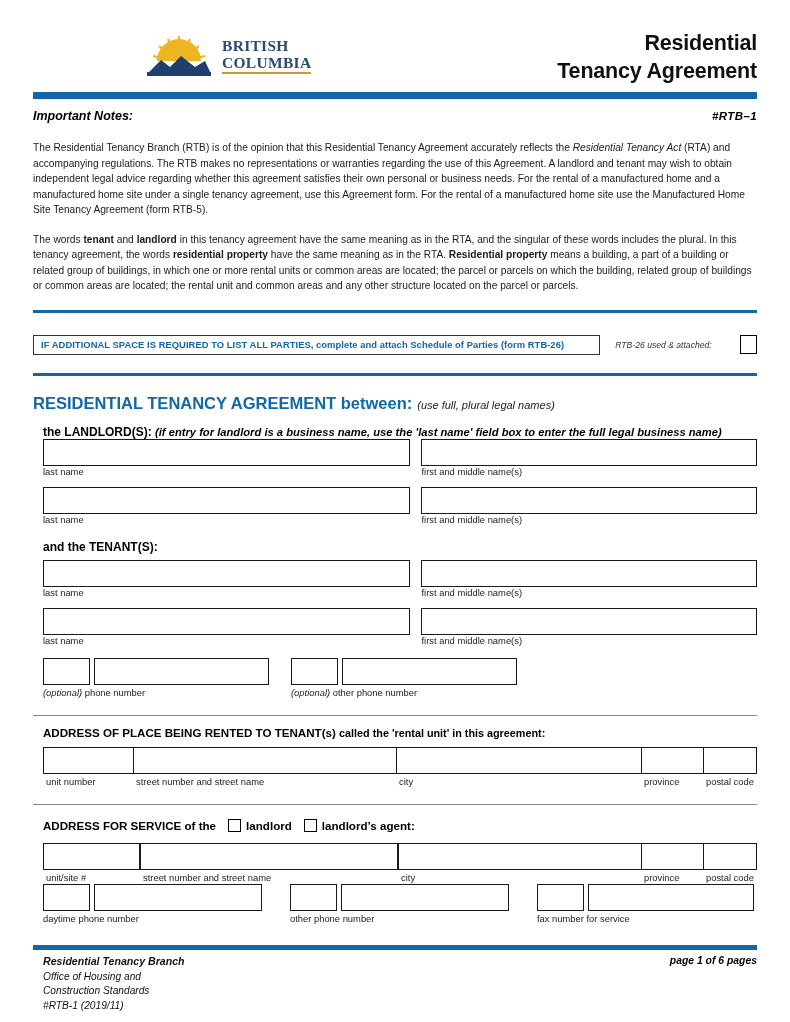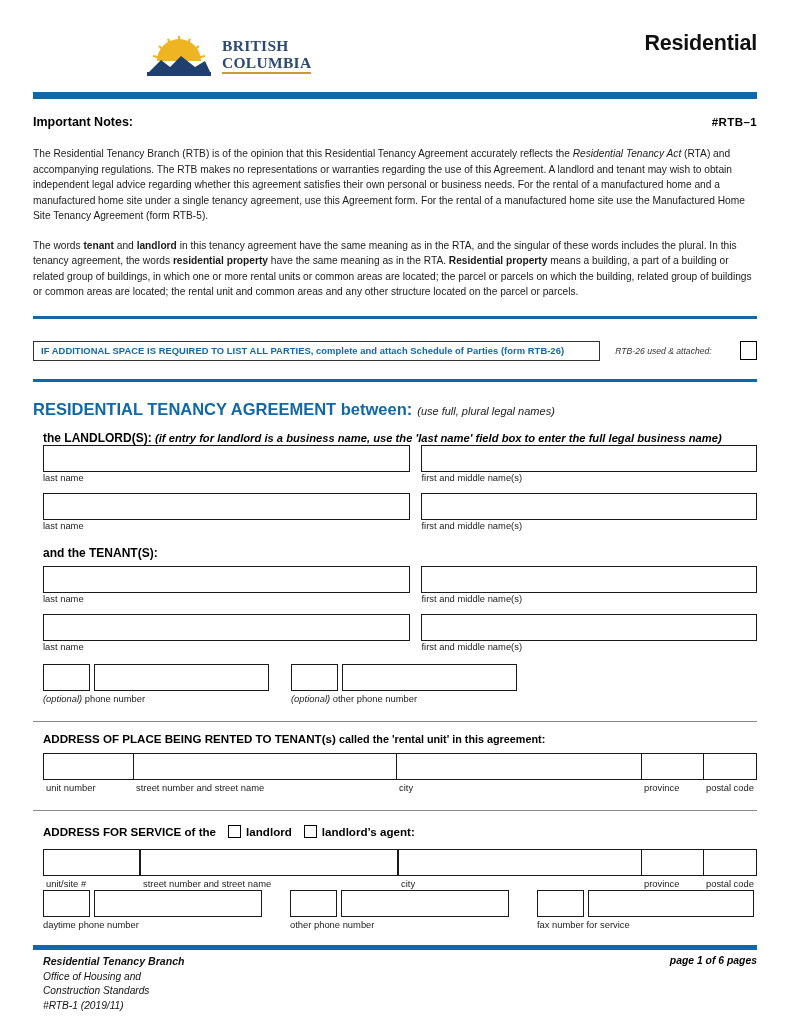--- a/index.html
+++ b/index.html
@@ -80,22 +80,23 @@
   .bluebar {
     background: #1068a8;
     height: 7px;
     margin: 0 33px;
   }
 
   .notes-row {
     display: flex;
     align-items: baseline;
     justify-content: space-between;
-    margin: 14px 33px;
+    margin: 8px 33px;
     padding-top: 2px;
+    font-style: italic;
   }
   .notes-label {
     font-size: 12.5px;
     font-weight: bold;
   }
   .rtb-code {
     font-size: 11.5px;
     font-weight: bold;
     letter-spacing: 0.4px;
   }
@@ -376,20 +377,21 @@
         </svg>
       </div>
       <div class="logo-text">
         <span class="l1">BRITISH</span>
         <span class="l2">COLUMBIA</span>
         <div class="logo-rule"></div>
       </div>
     </div>
     <div class="title-block">
       <span class="t">Residential</span>
+      <span class="t">Tenancy Agreement</span>
     </div>
   </div>
 
   <div class="bluebar"></div>
   <div class="notes-row">
     <div class="notes-label">Important Notes:</div>
     <div class="rtb-code">#RTB–1</div>
   </div>
 
   <div class="para p1">

